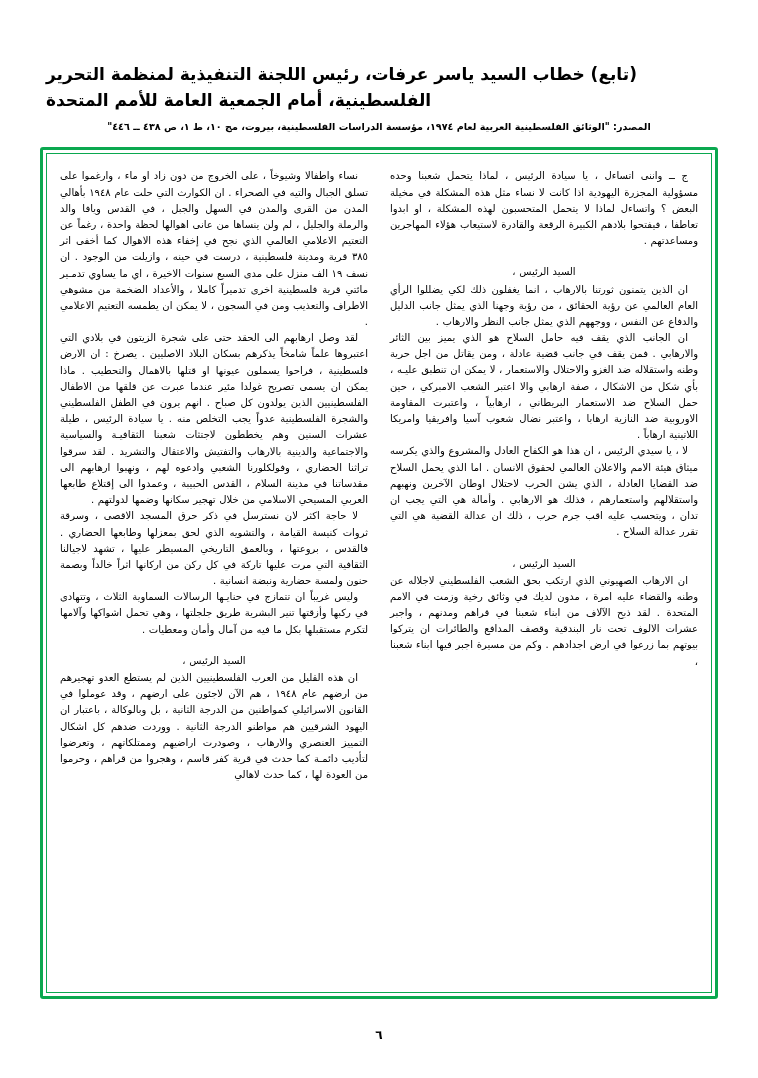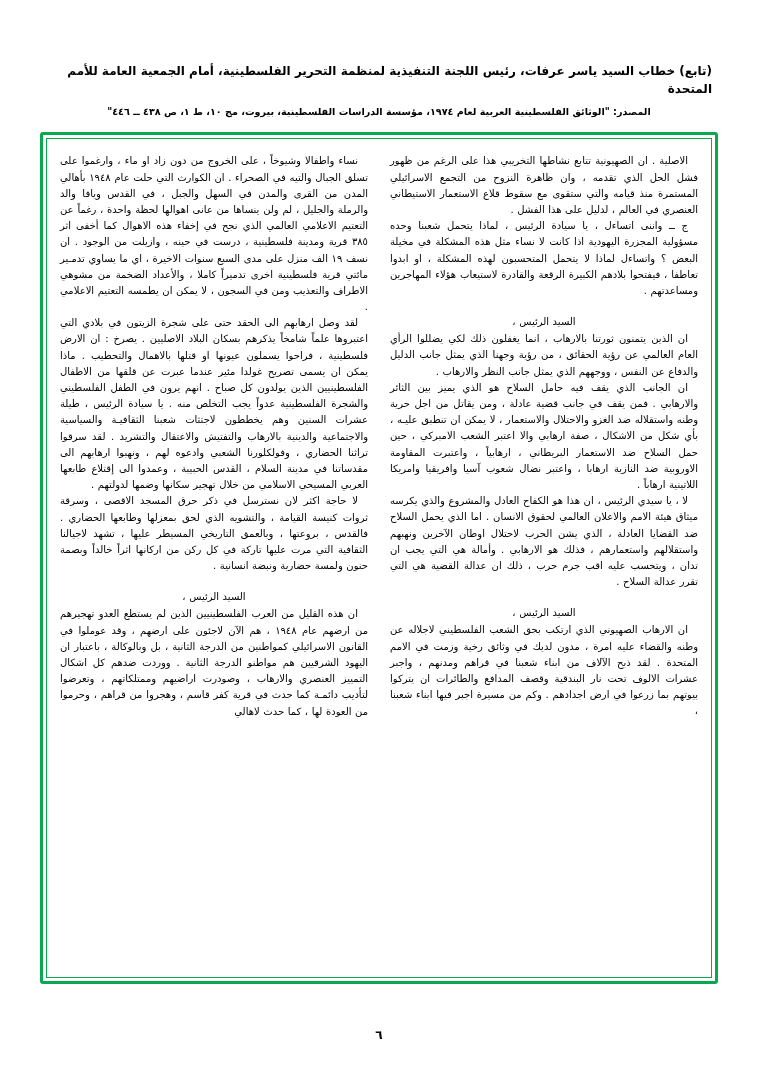--- a/index.html
+++ b/index.html
@@ -21,25 +21,25 @@
     box-sizing: border-box;
     padding: 0;
     position: relative;
   }
   .doc-header {
     padding: 62px 46px 0 46px;
     text-align: center;
   }
   .doc-title {
     font-family: "DejaVu Sans", sans-serif;
-    font-size: 12px;
+    font-size: 17px;
     font-weight: bold;
     line-height: 1.5;
     direction: rtl;
-    text-align: right;
+    text-align: left;
     letter-spacing: 0px;
   }
   .doc-source {
     margin-top: 7px;
     font-size: 9.6px;
     font-weight: bold;
     direction: rtl;
     text-align: center;
     line-height: 1.4;
   }
@@ -99,34 +99,34 @@
 
   <div class="doc-header">
     <div class="doc-title">(تابع) خطاب السيد ياسر عرفات، رئيس اللجنة التنفيذية لمنظمة التحرير الفلسطينية، أمام الجمعية العامة للأمم المتحدة</div>
     <div class="doc-source">المصدر: "الوثائق الفلسطينية العربية لعام ١٩٧٤، مؤسسة الدراسات الفلسطينية، بيروت، مج ١٠، ط ١، ص ٤٣٨ ــ ٤٤٦"</div>
   </div>
 
   <div class="frame-outer">
     <div class="frame-inner">
 
       <div class="col">
-        <p>الاصلية . ان الصهيونية تتابع نشاطها التخريبي هذا على الرغم من ظهور فشل الحل الذي تقدمه ، وان ظاهرة النزوح من التجمع الاسرائيلي المستمرة منذ قيامه والتي ستقوى مع سقوط قلاع الاستعمار الاستيطاني العنصري في العالم ، لدليل على هذا الفشل .</p>
         <p>ج ــ واننى اتساءل ، يا سيادة الرئيس ، لماذا يتحمل شعبنا وحده مسؤولية المجزرة اليهودية اذا كانت لا نساء مثل هذه المشكلة في مخيلة البعض ؟ واتساءل لماذا لا يتحمل المتحسبون لهذه المشكلة ، او ابدوا تعاطفا ، فيفتحوا بلادهم الكبيرة الرقعة والقادرة لاستيعاب هؤلاء المهاجرين ومساعدتهم .</p>
         <p class="center">السيد الرئيس ،</p>
         <p>ان الذين يتمنون ثورتنا بالارهاب ، انما يغفلون ذلك لكي يضللوا الرأي العام العالمي عن رؤية الحقائق ، من رؤية وجهنا الذي يمثل جانب الدليل والدفاع عن النفس ، ووجههم الذي يمثل جانب النظر والارهاب .</p>
         <p>ان الجانب الذي يقف فيه حامل السلاح هو الذي يميز بين الثائر والارهابي . فمن يقف في جانب قضية عادلة ، ومن يقاتل من اجل حرية وطنه واستقلاله ضد الغزو والاحتلال والاستعمار ، لا يمكن ان تنطبق عليـه ، بأي شكل من الاشكال ، صفة ارهابي والا اعتبر الشعب الامبركي ، حين حمل السلاح ضد الاستعمار البريطاني ، ارهابياً ، واعتبرت المقاومة الاوروبية ضد النازية ارهابا ، واعتبر نضال شعوب آسيا وافريقيا وامريكا اللاتينية ارهاباً .</p>
         <p>لا ، يا سيدي الرئيس ، ان هذا هو الكفاح العادل والمشروع والذي يكرسه ميثاق هيئة الامم والاعلان العالمي لحقوق الانسان . اما الذي يحمل السلاح ضد القضايا العادلة ، الذي يشن الحرب لاحتلال اوطان الآخرين ونهبهم واستقلالهم واستعمارهم ، فذلك هو الارهابي . وأمالة هي التي يجب ان تدان ، ويتحسب عليه اقب جرم حرب ، ذلك ان عدالة القضية هي التي تقرر عدالة السلاح .</p>
         <p class="center">السيد الرئيس ،</p>
         <p>ان الارهاب الصهيوني الذي ارتكب بحق الشعب الفلسطيني لاجلاله عن وطنه والقضاء عليه امرة ، مدون لديك في وثائق رخية وزمت في الامم المتحدة . لقد ذبح الآلاف من ابناء شعبنا في قراهم ومدنهم ، واجبر عشرات الالوف تحت نار البندقية وقصف المدافع والطائرات ان يتركوا بيوتهم بما زرعوا في ارض اجدادهم . وكم من مسيرة اجبر فيها ابناء شعبنا ،</p>
       </div>
 
       <div class="col">
         <p>نساء واطفالا وشيوخاً ، على الخروج من دون زاد او ماء ، وارغموا على تسلق الجبال والتيه في الصحراء . ان الكوارث التي حلت عام ١٩٤٨ بأهالي المدن من القرى والمدن في السهل والجبل ، في القدس ويافا والد والرملة والجليل ، لم ولن ينساها من عانى اهوالها لحظة واحدة ، رغماً عن التعتيم الاعلامي العالمي الذي نجح في إخفاء هذه الاهوال كما أخفى اثر ٣٨٥ قرية ومدينة فلسطينية ، درست في حينه ، وازيلت من الوجود . ان نسف ١٩ الف منزل على مدى السبع سنوات الاخيرة ، اي ما يساوي تدمـير مائتي قرية فلسطينية اخرى تدميراً كاملا ، والأعداد الضخمة من مشوهي الاطراف والتعذيب ومن في السجون ، لا يمكن ان يطمسه التعتيم الاعلامي .</p>
         <p>لقد وصل ارهابهم الى الحقد حتى على شجرة الزيتون في بلادي التي اعتبروها علماً شامخاً يذكرهم بسكان البلاد الاصليين . يصرخ : ان الارض فلسطينية ، فراحوا يسملون عيونها او قتلها بالاهمال والتحطيب . ماذا يمكن ان يسمى تصريح غولدا مئير عندما عبرت عن قلقها من الاطفال الفلسطينيين الذين يولدون كل صباح . انهم يرون في الطفل الفلسطيني والشجرة الفلسطينية عدواً يجب التخلص منه . يا سيادة الرئيس ، طيلة عشرات السنين وهم يخططون لاجتثات شعبنا الثقافيـة والسياسية والاجتماعية والدينية بالارهاب والتفتيش والاعتقال والتشريد . لقد سرقوا تراثنا الحضاري ، وفولكلورنا الشعبي وادعوه لهم ، ونهبوا ارهابهم الى مقدساتنا في مدينة السلام ، القدس الحبيبة ، وعمدوا الى إقتلاع طابعها العربي المسيحي الاسلامي من خلال تهجير سكانها وضمها لدولتهم .</p>
         <p>لا حاجة اكثر لان نسترسل في ذكر حرق المسجد الاقصى ، وسرقة ثروات كنيسة القيامة ، والتشويه الذي لحق بمعزلها وطابعها الحضاري . فالقدس ، بروعتها ، وبالعمق التاريخي المسيطر عليها ، تشهد لاجيالنا الثقافية التي مرت عليها تاركة في كل ركن من اركانها اثراً خالداً وبصمة حنون ولمسة حضارية ونبضة انسانية .</p>
+        <p>وليس غريباً ان تتمازج في حنايـها الرسالات السماوية الثلاث ، وتتهادى في ركبها وأزقتها تنير البشرية طريق جلجلتها ، وهي تحمل اشواكها وآلامها لتكرم مستقبلها بكل ما فيه من آمال وأمان ومعطيات .</p>
         <p class="center">السيد الرئيس ،</p>
         <p>ان هذه القليل من العرب الفلسطينيين الذين لم يستطع العدو تهجيرهم من ارضهم عام ١٩٤٨ ، هم الآن لاجئون على ارضهم ، وقد عوملوا في القانون الاسرائيلي كمواطنين من الدرجة الثانية ، بل وبالوكالة ، باعتبار ان اليهود الشرقيين هم مواطنو الدرجة الثانية . ووردت ضدهم كل اشكال التمييز العنصري والارهاب ، وصودرت اراضيهم وممتلكاتهم ، وتعرضوا لتأديب دائمـة كما حدث في قرية كفر قاسم ، وهجروا من قراهم ، وحرموا من العودة لها ، كما حدث لاهالي</p>
       </div>
 
     </div>
   </div>
 
   <div class="page-number">٦</div>
 
 </div>

